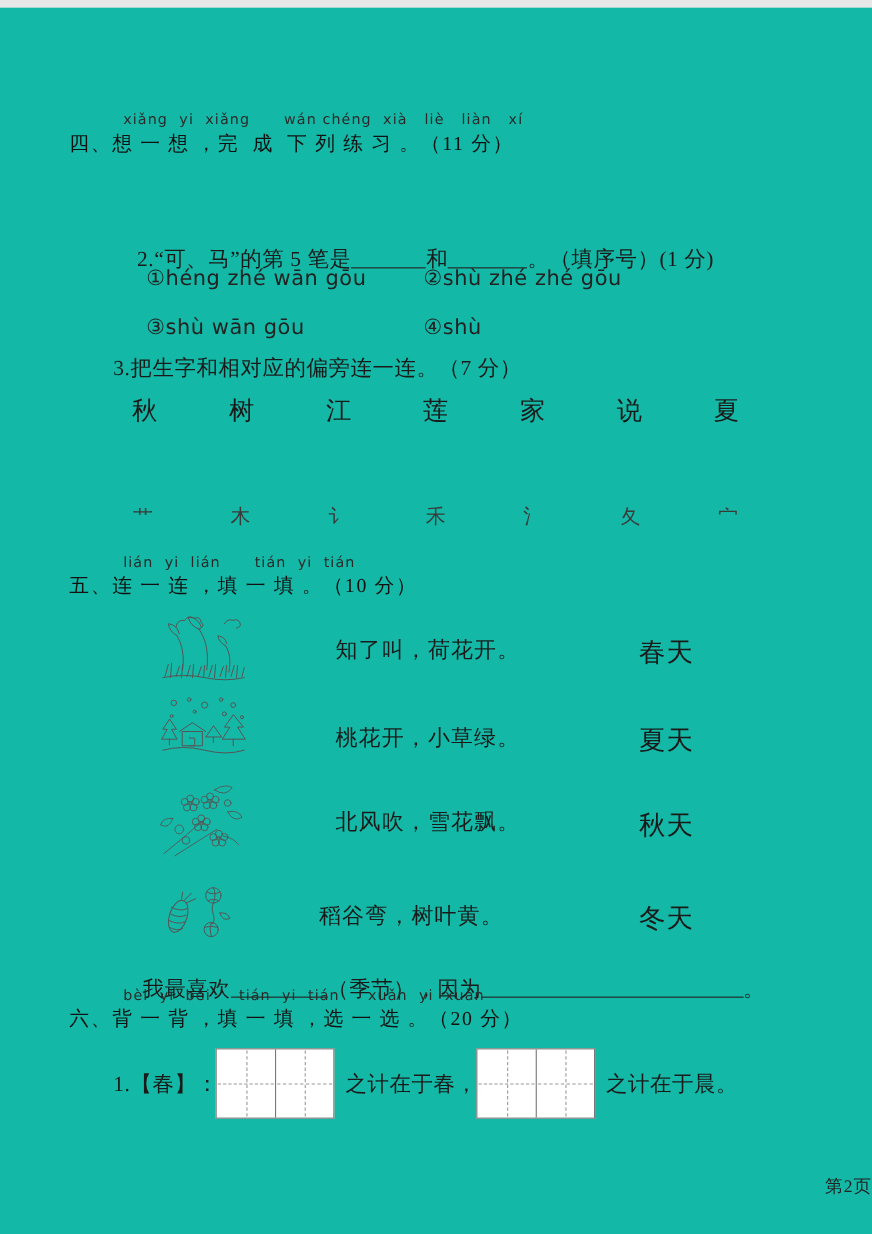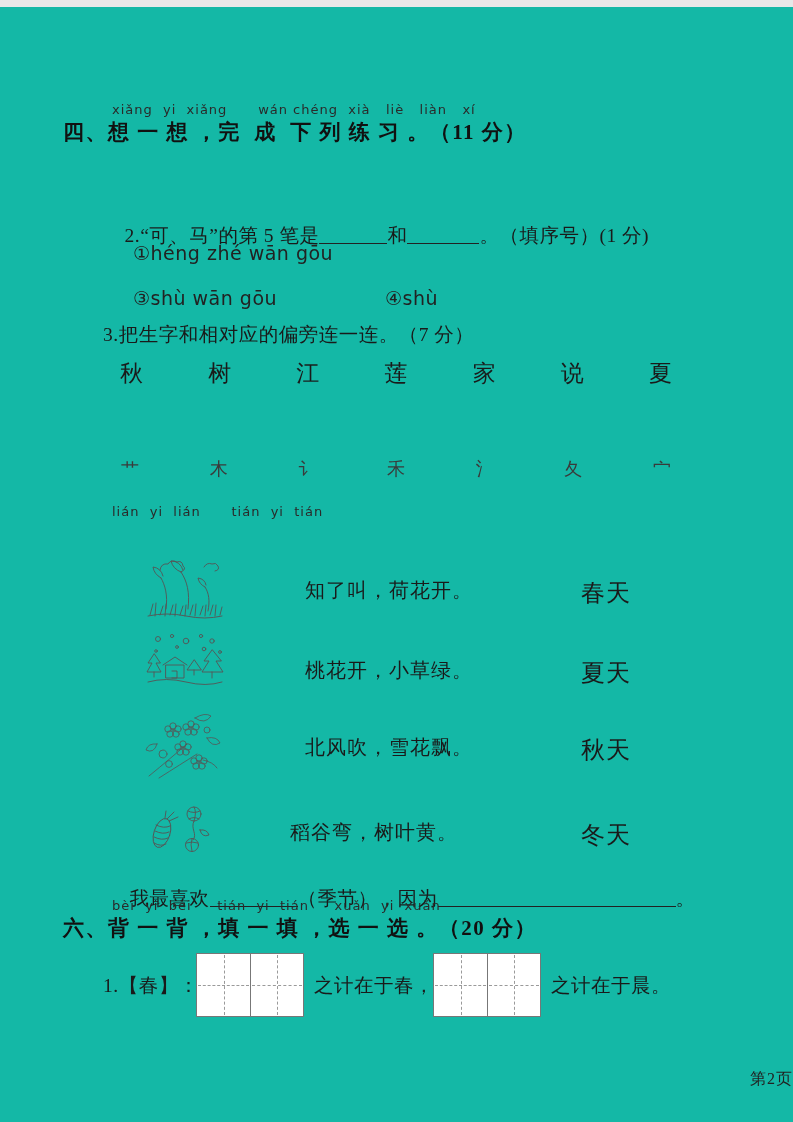--- a/index.html
+++ b/index.html
@@ -12,21 +12,21 @@
     font-family:"Liberation Serif","DejaVu Serif",serif;
     color:#1a1a1a;
     overflow:hidden;
   }
   .abs { position:absolute; white-space:pre; }
   .pinyin {
     font-family:"DejaVu Sans","Liberation Sans",sans-serif;
     font-size:13px; color:#2a2a2a; letter-spacing:1px;
   }
   .sec-title {
-    font-size:21px; font-weight:bold; letter-spacing:1.5px; color:#111;
+    font-size:18px; font-weight:normal; letter-spacing:1.5px; color:#111;
   }
   .body-line { font-size:19.5px; letter-spacing:0.5px; }
   .blank {
     display:inline-block;
     border-bottom:1.2px solid #222;
     height:1.05em;
     vertical-align:-2px;
   }
   .option {
     font-family:"DejaVu Sans","Liberation Sans",sans-serif;
@@ -64,20 +64,21 @@
 
   <div class="abs pinyin" style="left:112px; top:95px">xiǎng  yi  xiǎng      wán chéng  xià   liè   liàn   xí</div>
   <div class="abs sec-title" style="left:63px; top:111px">四、想 一 想 ，完  成  下 列 练 习 。（11 分）</div>
 
 
   <div class="abs body-line" style="left:103px; top:193px">
     <span>2.“可、马”的第 5 笔是</span><span class="blank" style="width:68px"></span><span>和</span><span class="blank" style="width:72px"></span><span>。（填序号）(1 分)</span>
   </div>
 
   <div class="abs option" style="left:133px; top:235px">①héng zhé wān gōu</div>
+  <div class="abs option" style="left:385px; top:235px">②shù zhé zhé gōu</div>
   <div class="abs option" style="left:133px; top:280px">③shù wān gōu</div>
   <div class="abs option" style="left:385px; top:280px">④shù</div>
 
   <div class="abs body-line" style="left:103px; top:314px">3.把生字和相对应的偏旁连一连。（7 分）</div>
 
   <div class="char-row" style="left:120px; top:351px; width:552px">
     <span>秋</span>
     <span>树</span>
     <span>江</span>
     <span>莲</span>
@@ -90,20 +91,21 @@
     <span>艹</span>
     <span>木</span>
     <span>讠</span>
     <span>禾</span>
     <span>氵</span>
     <span>夂</span>
     <span>宀</span>
   </div>
 
   <div class="abs pinyin" style="left:112px; top:497px">lián  yi  lián      tián  yi  tián</div>
+  <div class="abs sec-title" style="left:63px; top:513px">五、连 一 连 ，填 一 填 。（10 分）</div>
 
   <div class="sketch" style="left:146px; top:550px">
     <svg width="78" height="62" viewBox="0 0 78 62" fill="none" stroke="#555" stroke-width="0.9" stroke-linecap="round">
       <path d="M14 13 q1-7 8-6 q3-5 9-2 q5-2 6 4 q4 3-2 6"></path>
       <path d="M58 10 q3-5 8-3 q4-2 6 2 q2 4-3 5"></path>
       <path d="M20 52 C22 38 19 28 15 21 M15 21 q-7-4 -8-11 q8 1 10 9"></path>
       <path d="M42 52 C44 35 41 24 35 15 M35 15 q-8-3 -10-11 q9 0 12 9"></path>
       <path d="M62 54 C64 44 63 36 59 30 M59 30 q-6-3 -7-9 q7 1 8 7"></path>
       <path d="M4 58 l3-11 M9 59 l1-13 M14 58 l3-9 M19 59 l1-12 M24 58 l3-10 M29 59 l1-12 M34 58 l3-9 M39 59 l1-11 M44 58 l3-10 M49 59 l1-12 M54 58 l3-9 M59 59 l1-11 M64 58 l3-10 M69 59 l1-11 M74 58 l2-8"></path>
       <path d="M2 59 q19-4 38 0 q19 4 36 0"></path>

